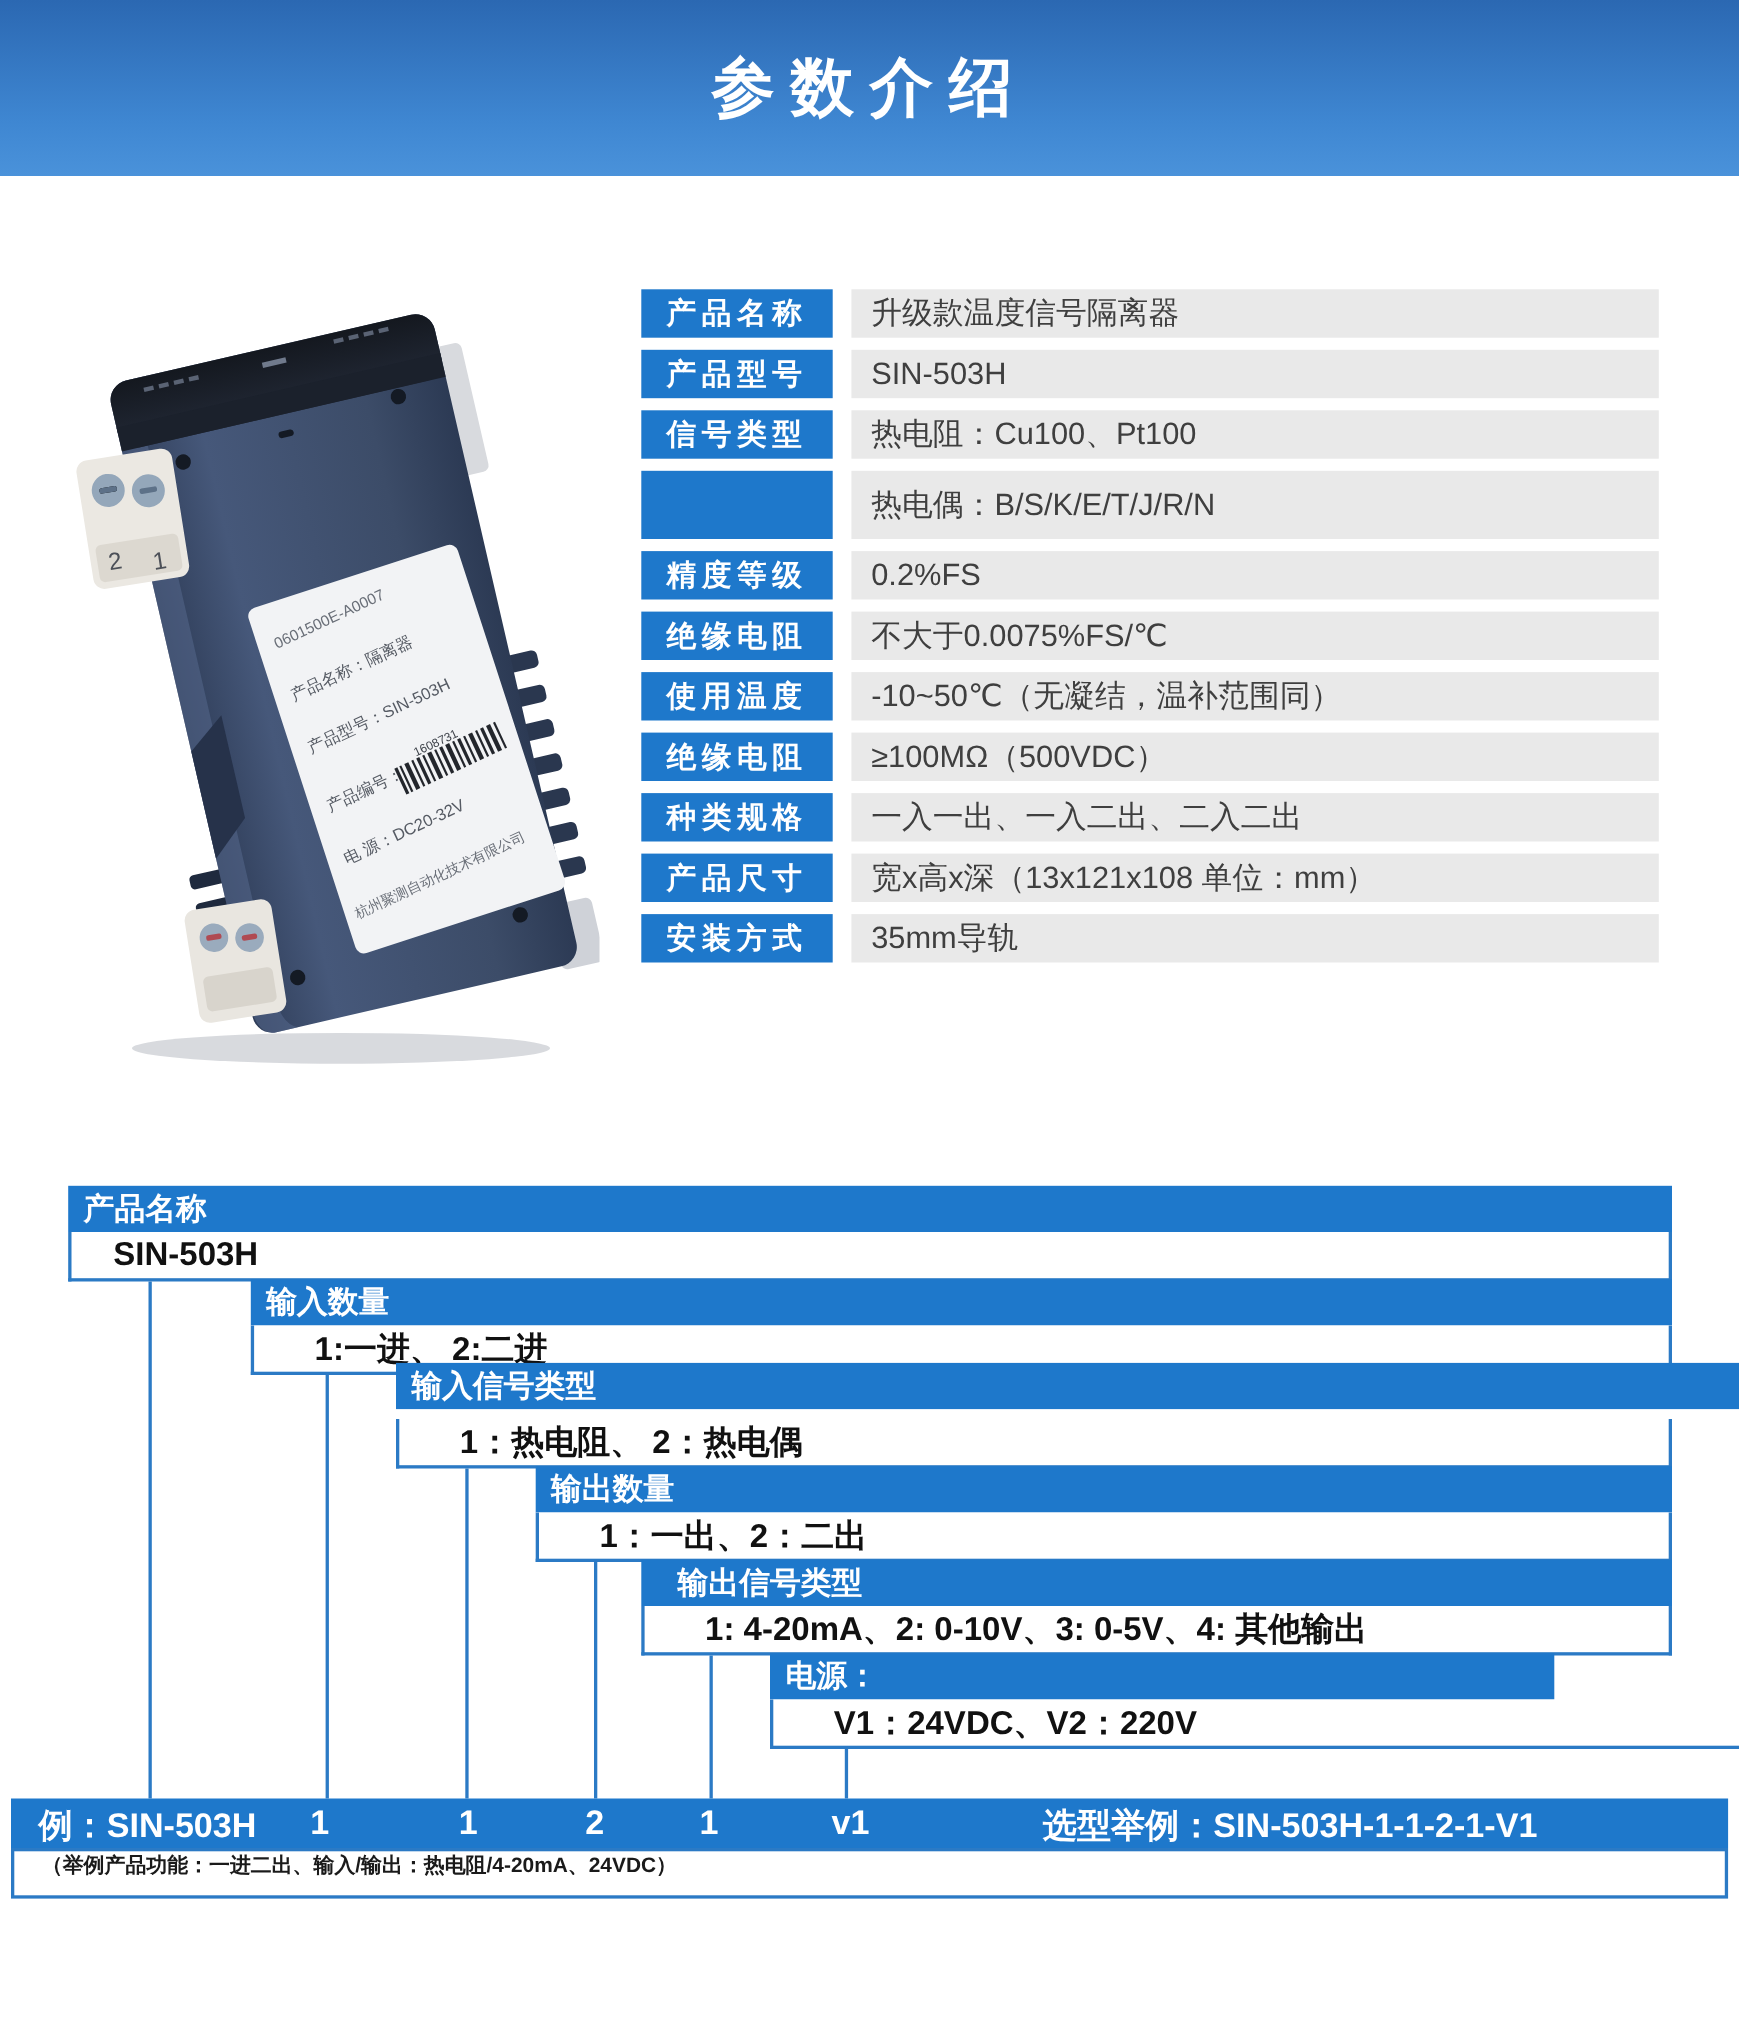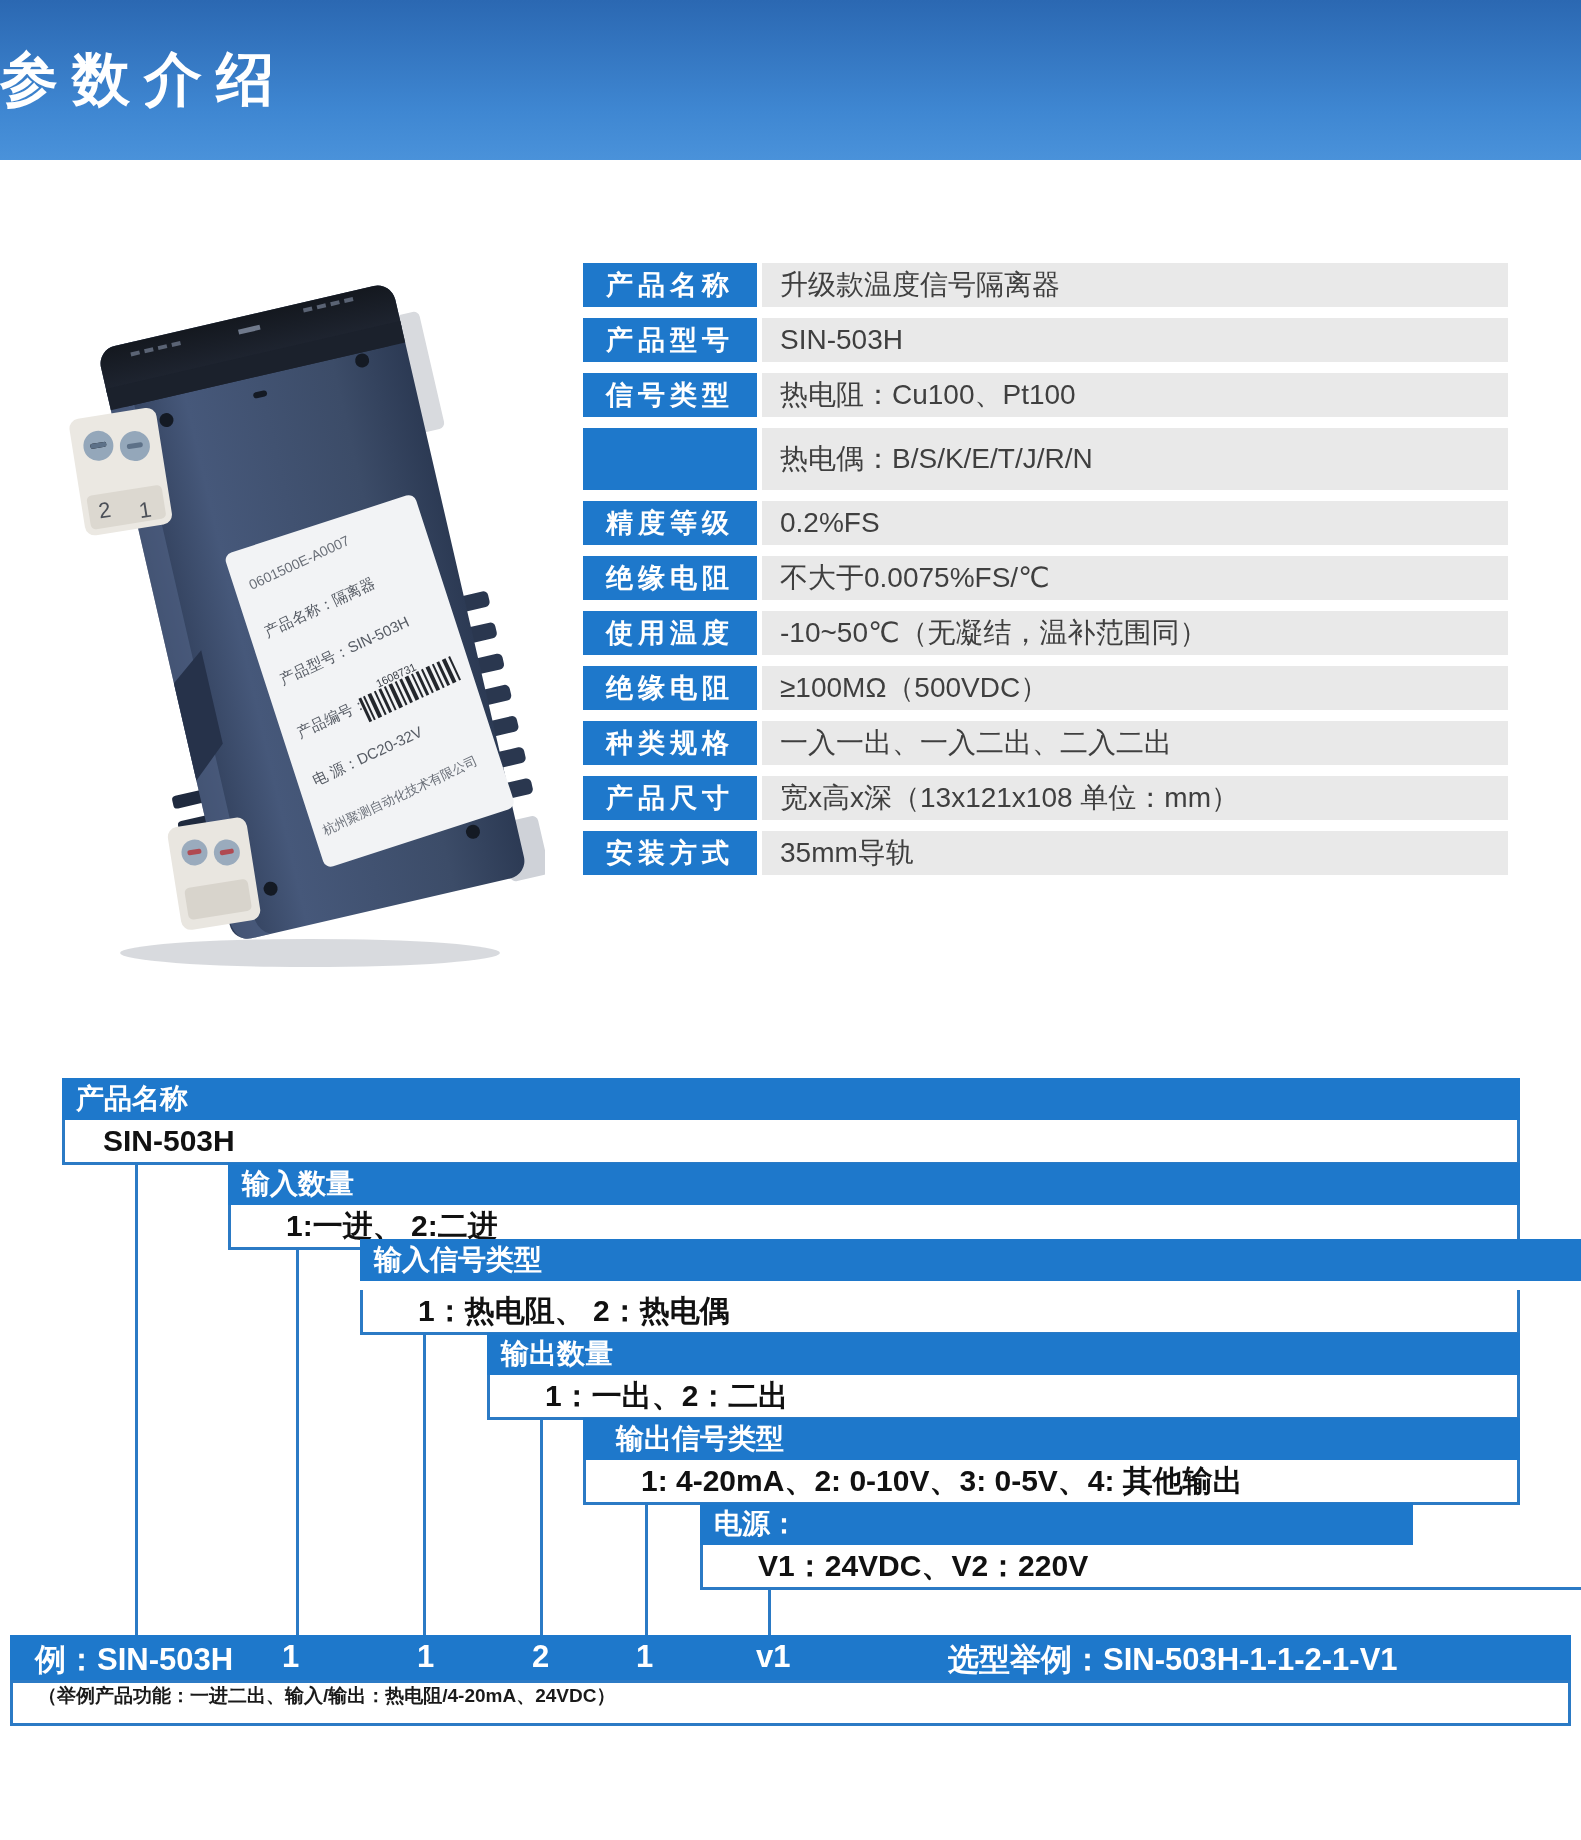--- a/index.html
+++ b/index.html
@@ -2,30 +2,30 @@
 <html><head>
 <meta charset="utf-8">
 <style>
   html,body{margin:0;padding:0;background:#ffffff;}
   body{font-family:"Liberation Sans","DejaVu Sans",sans-serif;}
   #page{position:relative;width:1581px;height:1840px;background:#ffffff;overflow:hidden;}
 
   
   .banner{position:absolute;left:0;top:0;width:1581px;height:160px;
     background:linear-gradient(180deg,#2b68b2 0%,#3f87d2 70%,#4a92da 100%);
-    display:flex;align-items:center;justify-content:flex-start;}
+    display:flex;align-items:center;justify-content:center;}
   .banner h1{margin:0;color:#ffffff;font-size:58px;font-weight:700;letter-spacing:14px;}
 
   
   .spec-table{position:absolute;left:583px;top:263px;width:925px;}
   .spec-row{display:flex;margin-bottom:11px;}
   .spec-row .lbl{width:174px;min-height:44px;background:#1e78cb;color:#ffffff;
      font-size:27px;font-weight:700;letter-spacing:5px;display:flex;align-items:center;
      justify-content:center;flex-shrink:0;}
-  .spec-row .val{flex:1;margin-left:5px;background:#e9e9e9;color:#3f3f3f;font-size:28px;
+  .spec-row .val{flex:1;margin-left:17px;background:#e9e9e9;color:#3f3f3f;font-size:28px;
      display:flex;align-items:center;padding-left:18px;}
   .spec-row.tall .lbl,.spec-row.tall .val{min-height:62px;}
 
   
   .photo{position:absolute;left:55px;top:225px;width:490px;height:750px;}
 
   
   .tree-bar{position:absolute;height:42px;background:#1e78cb;color:#ffffff;
      font-size:28px;font-weight:700;display:flex;align-items:center;padding-left:14px;
      box-sizing:border-box;}

